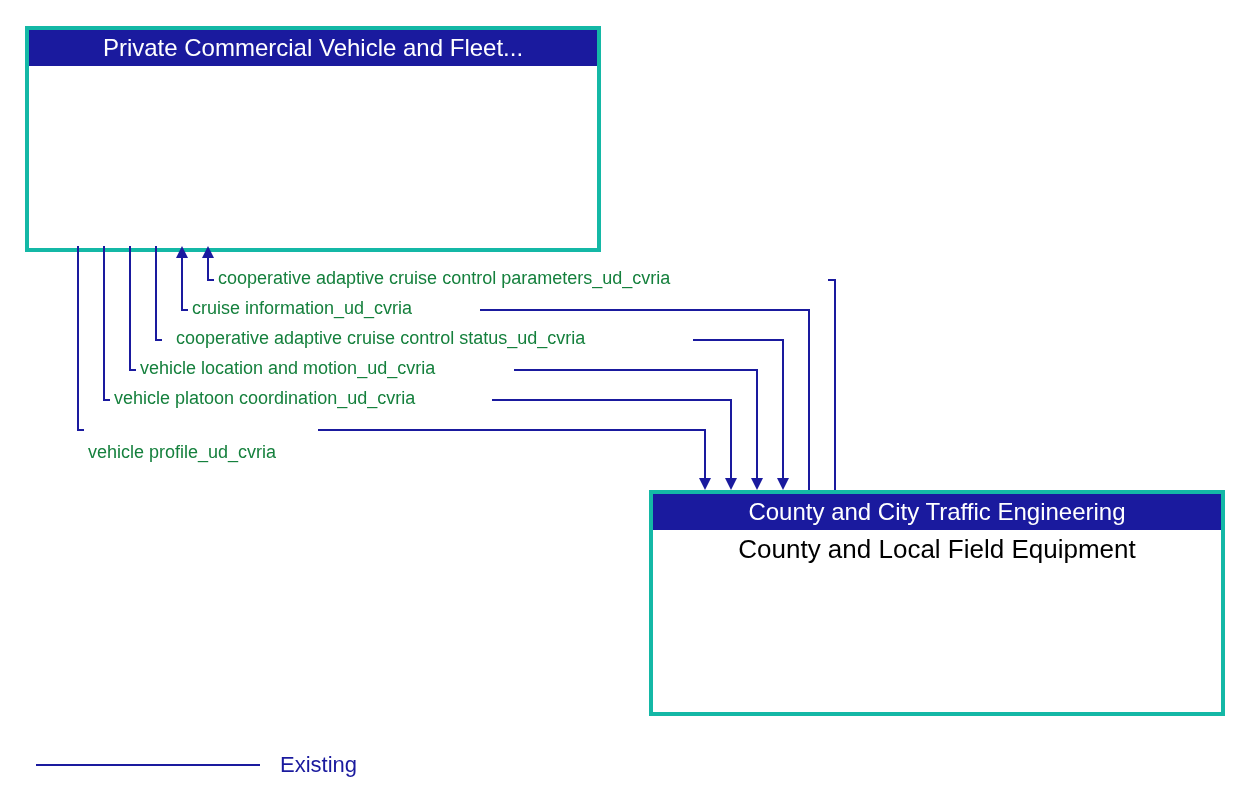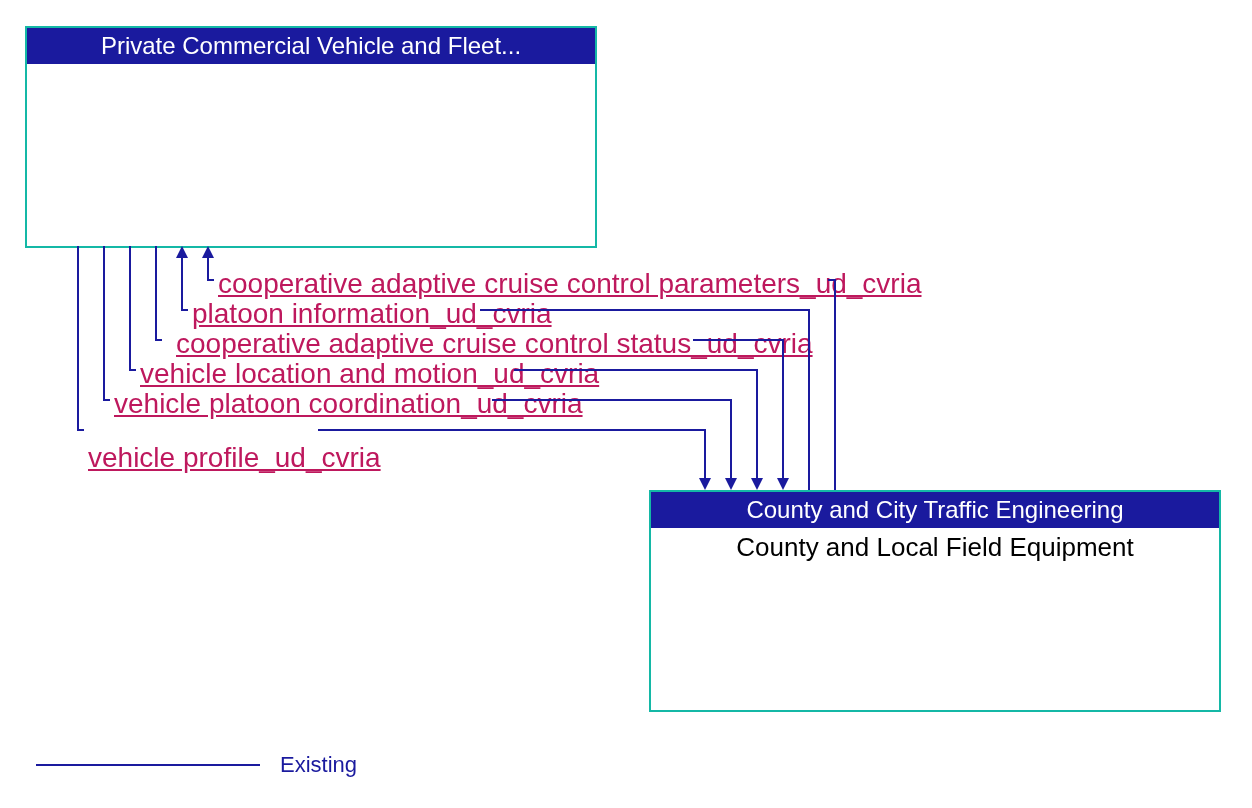--- a/index.html
+++ b/index.html
@@ -6,44 +6,43 @@
     margin: 0;
     padding: 0;
     font-family: Arial, sans-serif;
     background: #fff;
     width: 1252px;
     height: 808px;
     position: relative;
   }
   .box {
     position: absolute;
-    border: 2px solid #14b8a6;
+    border: 4px solid #14b8a6;
     background: #fff;
   }
   .box-header {
     background: #1a1a9e;
     color: #fff;
     font-size: 24px;
     padding: 4px 8px;
     text-align: center;
     white-space: nowrap;
     overflow: hidden;
   }
   .box-body {
     color: #000;
     font-size: 26px;
     text-align: center;
     padding: 4px 8px;
   }
   .flow-label {
     position: absolute;
-    color: #be185d;
-    font-size: 28px;
+    color: #15803d;
+    font-size: 18px;
     white-space: nowrap;
-    text-decoration: underline;
   }
   .legend-line {
     position: absolute;
     height: 2px;
     background: #1a1a9e;
   }
   .legend-label {
     position: absolute;
     color: #1a1a9e;
     font-size: 22px;
@@ -71,21 +70,21 @@
 <div class="box" style="left:25px; top:26px; width:568px; height:218px;">
   <div class="box-header">Private Commercial Vehicle and Fleet...</div>
 </div>
 
 <div class="box" style="left:649px; top:490px; width:568px; height:218px;">
   <div class="box-header">County and City Traffic Engineering</div>
   <div class="box-body">County and Local Field Equipment</div>
 </div>
 
 <div class="flow-label" style="left:218px; top:268px;">cooperative adaptive cruise control parameters_ud_cvria</div>
-<div class="flow-label" style="left:192px; top:298px;">platoon information_ud_cvria</div>
+<div class="flow-label" style="left:192px; top:298px;">cruise information_ud_cvria</div>
 <div class="flow-label" style="left:176px; top:328px;">cooperative adaptive cruise control status_ud_cvria</div>
 <div class="flow-label" style="left:140px; top:358px;text-align:center;">vehicle location and motion_ud_cvria</div>
 <div class="flow-label" style="left:114px; top:388px;">vehicle platoon coordination_ud_cvria</div>
 <div class="flow-label" style="left:88px; top:418px;margin-top:24px;">vehicle profile_ud_cvria</div>
 
 <svg class="connector">
 
   <path d="M156 246 L156 340 L162 340"></path>
   <path d="M693 340 L783 340 L783 478"></path>
   <polygon points="783,490 777,478 789,478"></polygon>

